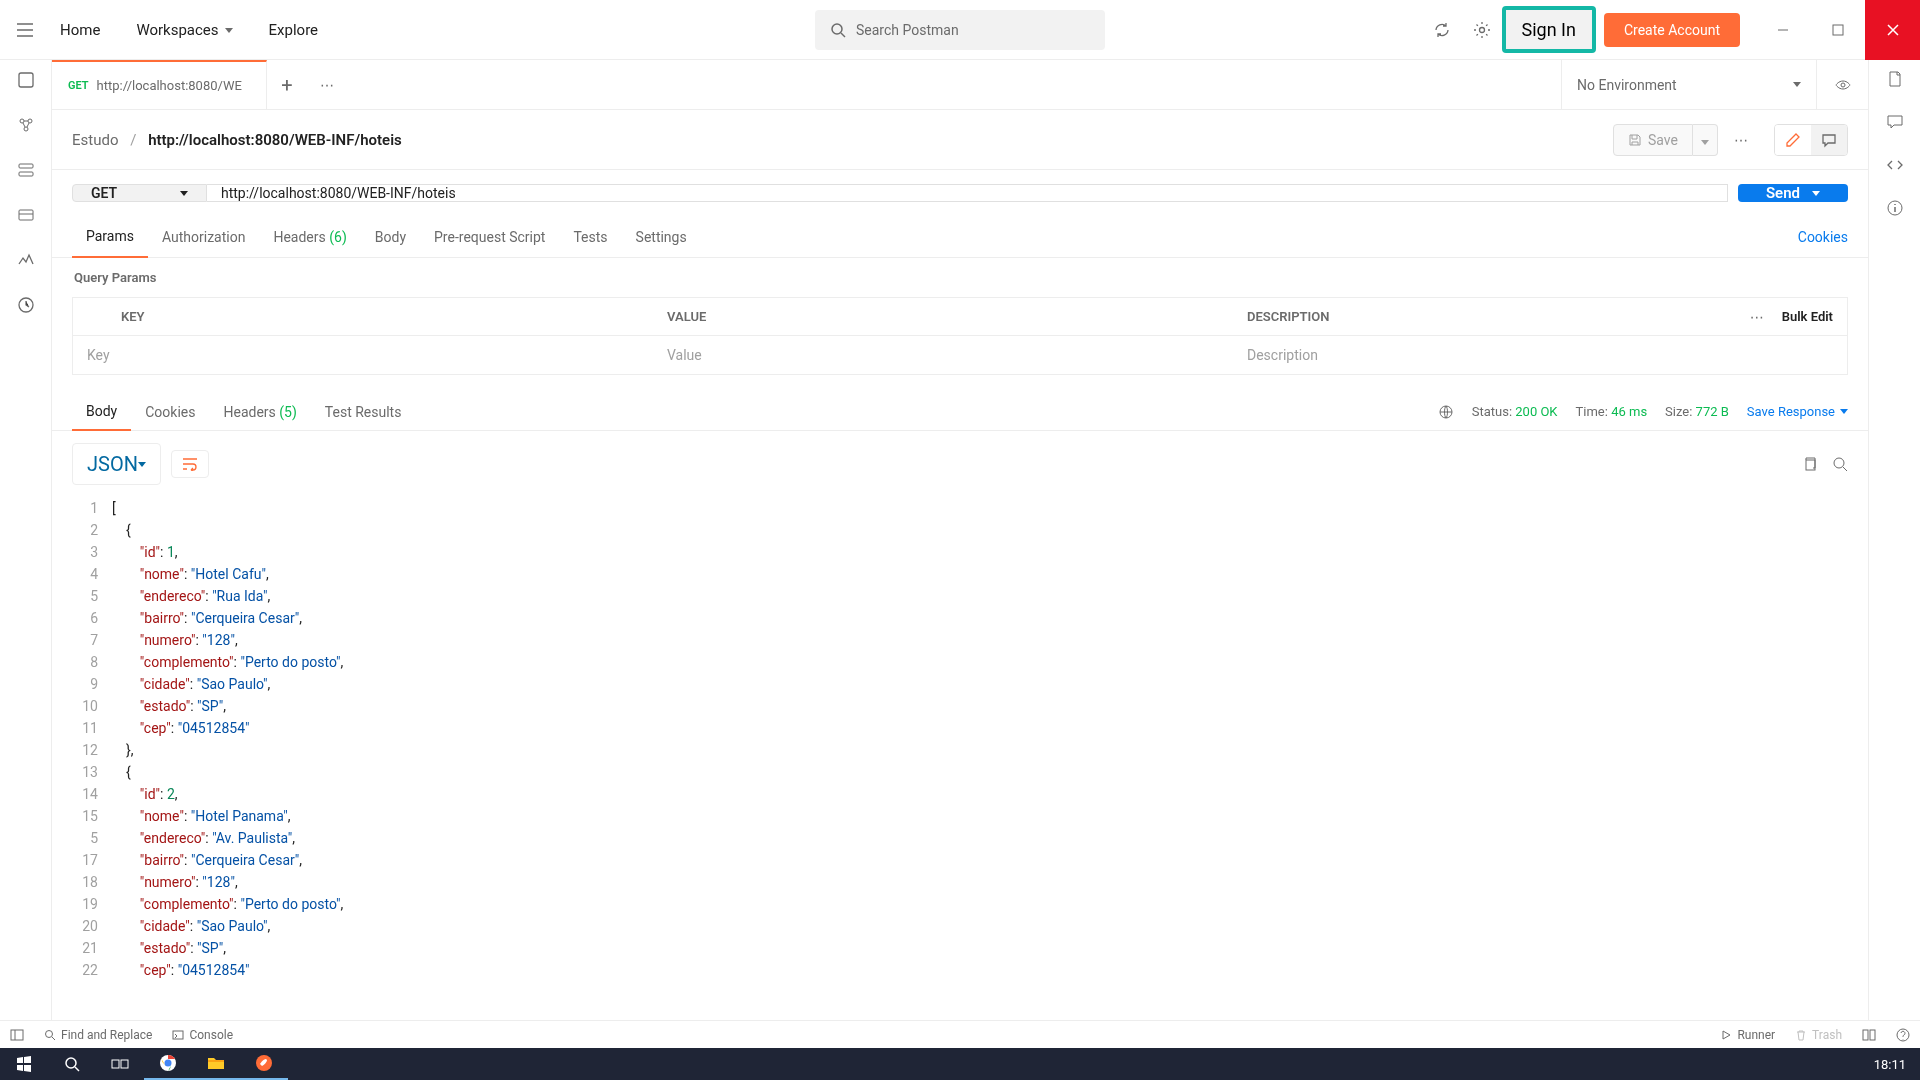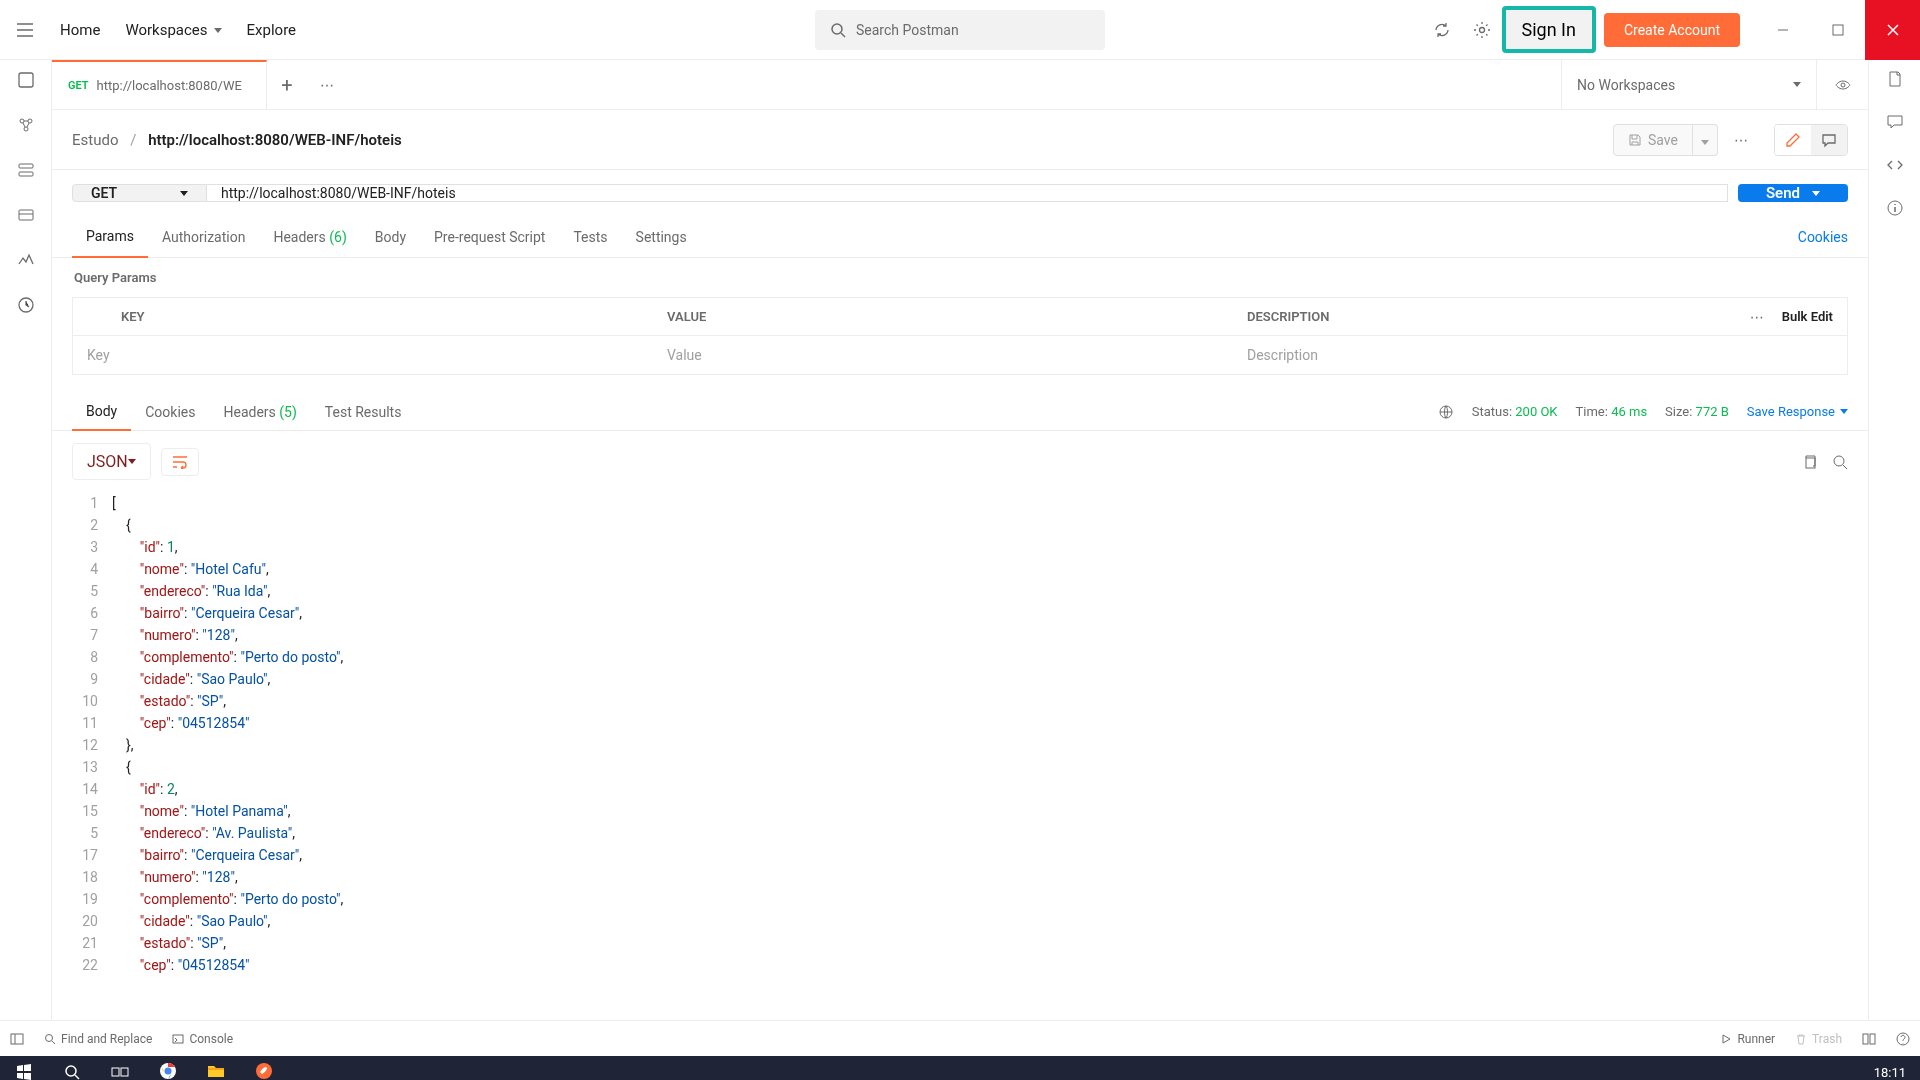--- a/index.html
+++ b/index.html
@@ -1,19 +1,19 @@
 <!DOCTYPE html>
 <html><head>
 <meta charset="utf-8">
 <style>
 *{box-sizing:border-box;margin:0;padding:0;font-family:-apple-system,BlinkMacSystemFont,"Segoe UI",Roboto,sans-serif}
 body{width:1920px;height:1080px;overflow:hidden;background:#fff;font-size:14px;color:#212121}
 .top-bar{height:60px;border-bottom:1px solid #ededed;display:flex;align-items:center;padding:0 10px;position:relative}
 .hamburger{width:30px;height:30px;display:flex;align-items:center;justify-content:center;color:#6b6b6b;cursor:pointer}
-.top-nav{display:flex;gap:25px;margin-left:20px}
+.top-nav{display:flex;gap:36px;margin-left:20px}
 .top-nav-item{color:#212121;cursor:pointer;font-size:15px}
 .top-nav-item.dropdown::after{content:"";display:inline-block;width:0;height:0;border-left:4px solid transparent;border-right:4px solid transparent;border-top:5px solid #6b6b6b;margin-left:6px;vertical-align:middle}
 .search-box{position:absolute;left:50%;transform:translateX(-50%);width:290px;height:40px;background:#f2f2f2;border-radius:4px;display:flex;align-items:center;padding:0 15px;color:#6b6b6b}
 .search-box svg{margin-right:10px}
 .top-right{position:absolute;right:0;display:flex;align-items:center;height:100%}
 .icon-btn{width:40px;height:40px;display:flex;align-items:center;justify-content:center;color:#6b6b6b;cursor:pointer}
 .signin-btn{background:#f2f2f2;border:4px solid #14b8a6;padding:9px 16px;border-radius:4px;cursor:pointer;margin-right:8px;font-size:18px}
 .create-btn{background:#ff6c37;color:#fff;padding:9px 20px;border-radius:4px;cursor:pointer;font-size:14px;border:none;margin-right:15px}
 .win-controls{display:flex}
 .win-btn{width:55px;height:60px;display:flex;align-items:center;justify-content:center;color:#6b6b6b}
@@ -68,32 +68,32 @@
 .resp-tab{padding:10px 14px;color:#6b6b6b;cursor:pointer;font-size:14px}
 .resp-tab.active{color:#212121;border-bottom:2px solid #ff6c37;margin-bottom:-1px}
 .resp-tab .count{color:#0cbb52}
 .resp-meta{margin-left:auto;display:flex;align-items:center;gap:18px;color:#6b6b6b;font-size:13px}
 .resp-meta .val{color:#0cbb52}
 .save-response{color:#097bed;cursor:pointer;display:flex;align-items:center;gap:5px}
 .body-controls{display:flex;padding:12px 20px;align-items:center;gap:10px}
 .view-toggle{display:flex;background:#f2f2f2;border-radius:4px;overflow:hidden}
 .vt-btn{padding:8px 16px;color:#6b6b6b;cursor:pointer;font-size:14px}
 .vt-btn.active{background:#e0e0e0;color:#212121}
-.format-select{border:1px solid #ededed;border-radius:4px;padding:8px 14px;display:flex;align-items:center;color:#7f1d1d;font-size:16px}
+.format-select{border:1px solid #ededed;border-radius:4px;padding:8px 14px;display:flex;align-items:center;color:#0369a1;font-size:20px}
 .wrap-btn{border:1px solid #ededed;border-radius:4px;padding:6px 10px;color:#ff6c37}
 .body-actions{margin-left:auto;display:flex;gap:14px;color:#6b6b6b}
 .code-area{flex:1;overflow:auto;padding:0 20px 10px;font-family:Consolas,Monaco,monospace;font-size:14px;line-height:22px}
 .code-line{display:flex}
 .line-num{width:40px;text-align:right;color:#a0a0a0;padding-right:14px;user-select:none;flex-shrink:0}
 .line-content{white-space:pre}
 .tok-punc{color:#212121}
 .tok-key{color:#a31515}
 .tok-str{color:#0451a5}
 .tok-num{color:#098658}
-.status-bar{height:36px;border-top:1px solid #ededed;display:flex;padding:0 10px;font-size:12px;color:#6b6b6b;gap:20px}
+.status-bar{height:28px;border-top:1px solid #ededed;display:flex;padding:0 10px;font-size:12px;color:#6b6b6b;gap:20px}
 .sb-item{display:flex;align-items:center;gap:5px;cursor:pointer}
 .sb-right{margin-left:auto;display:flex;gap:20px}
 .taskbar{height:32px;background:#1f2536;display:flex;align-items:center}
 .tb-icon{width:48px;height:32px;display:flex;align-items:center;justify-content:center;color:#fff}
 .tb-icon.active{border-bottom:2px solid #76b9ed}
 .tb-clock{margin-left:auto;color:#fff;padding:0 14px;font-size:13px}
 svg{display:block}
 .chev-down{width:0;height:0;border-left:4px solid transparent;border-right:4px solid transparent;border-top:5px solid currentColor;display:inline-block}
 </style>
 </head>
@@ -194,21 +194,21 @@
   <div class="content">
 
     <div class="tab-strip">
       <div class="tab">
         <span class="tab-method">GET</span>
         <span class="tab-title">http://localhost:8080/WE</span>
       </div>
       <div class="tab-add">+</div>
       <div class="tab-more">⋯</div>
       <div class="env-select">
-        <span>No Workspaces</span>
+        <span>No Environment</span>
         <span class="chev-down"></span>
       </div>
       <div class="env-eye">
           <svg width="18" height="18" viewBox="0 0 18 18">
             <path d="M2 9s2.5-4 7-4 7 4 7 4-2.5 4-7 4-7-4-7-4z" stroke="currentColor" fill="none"></path>
             <circle cx="9" cy="9" r="2" stroke="currentColor" fill="none"></circle>
           </svg>
         </div>
     </div>
 

